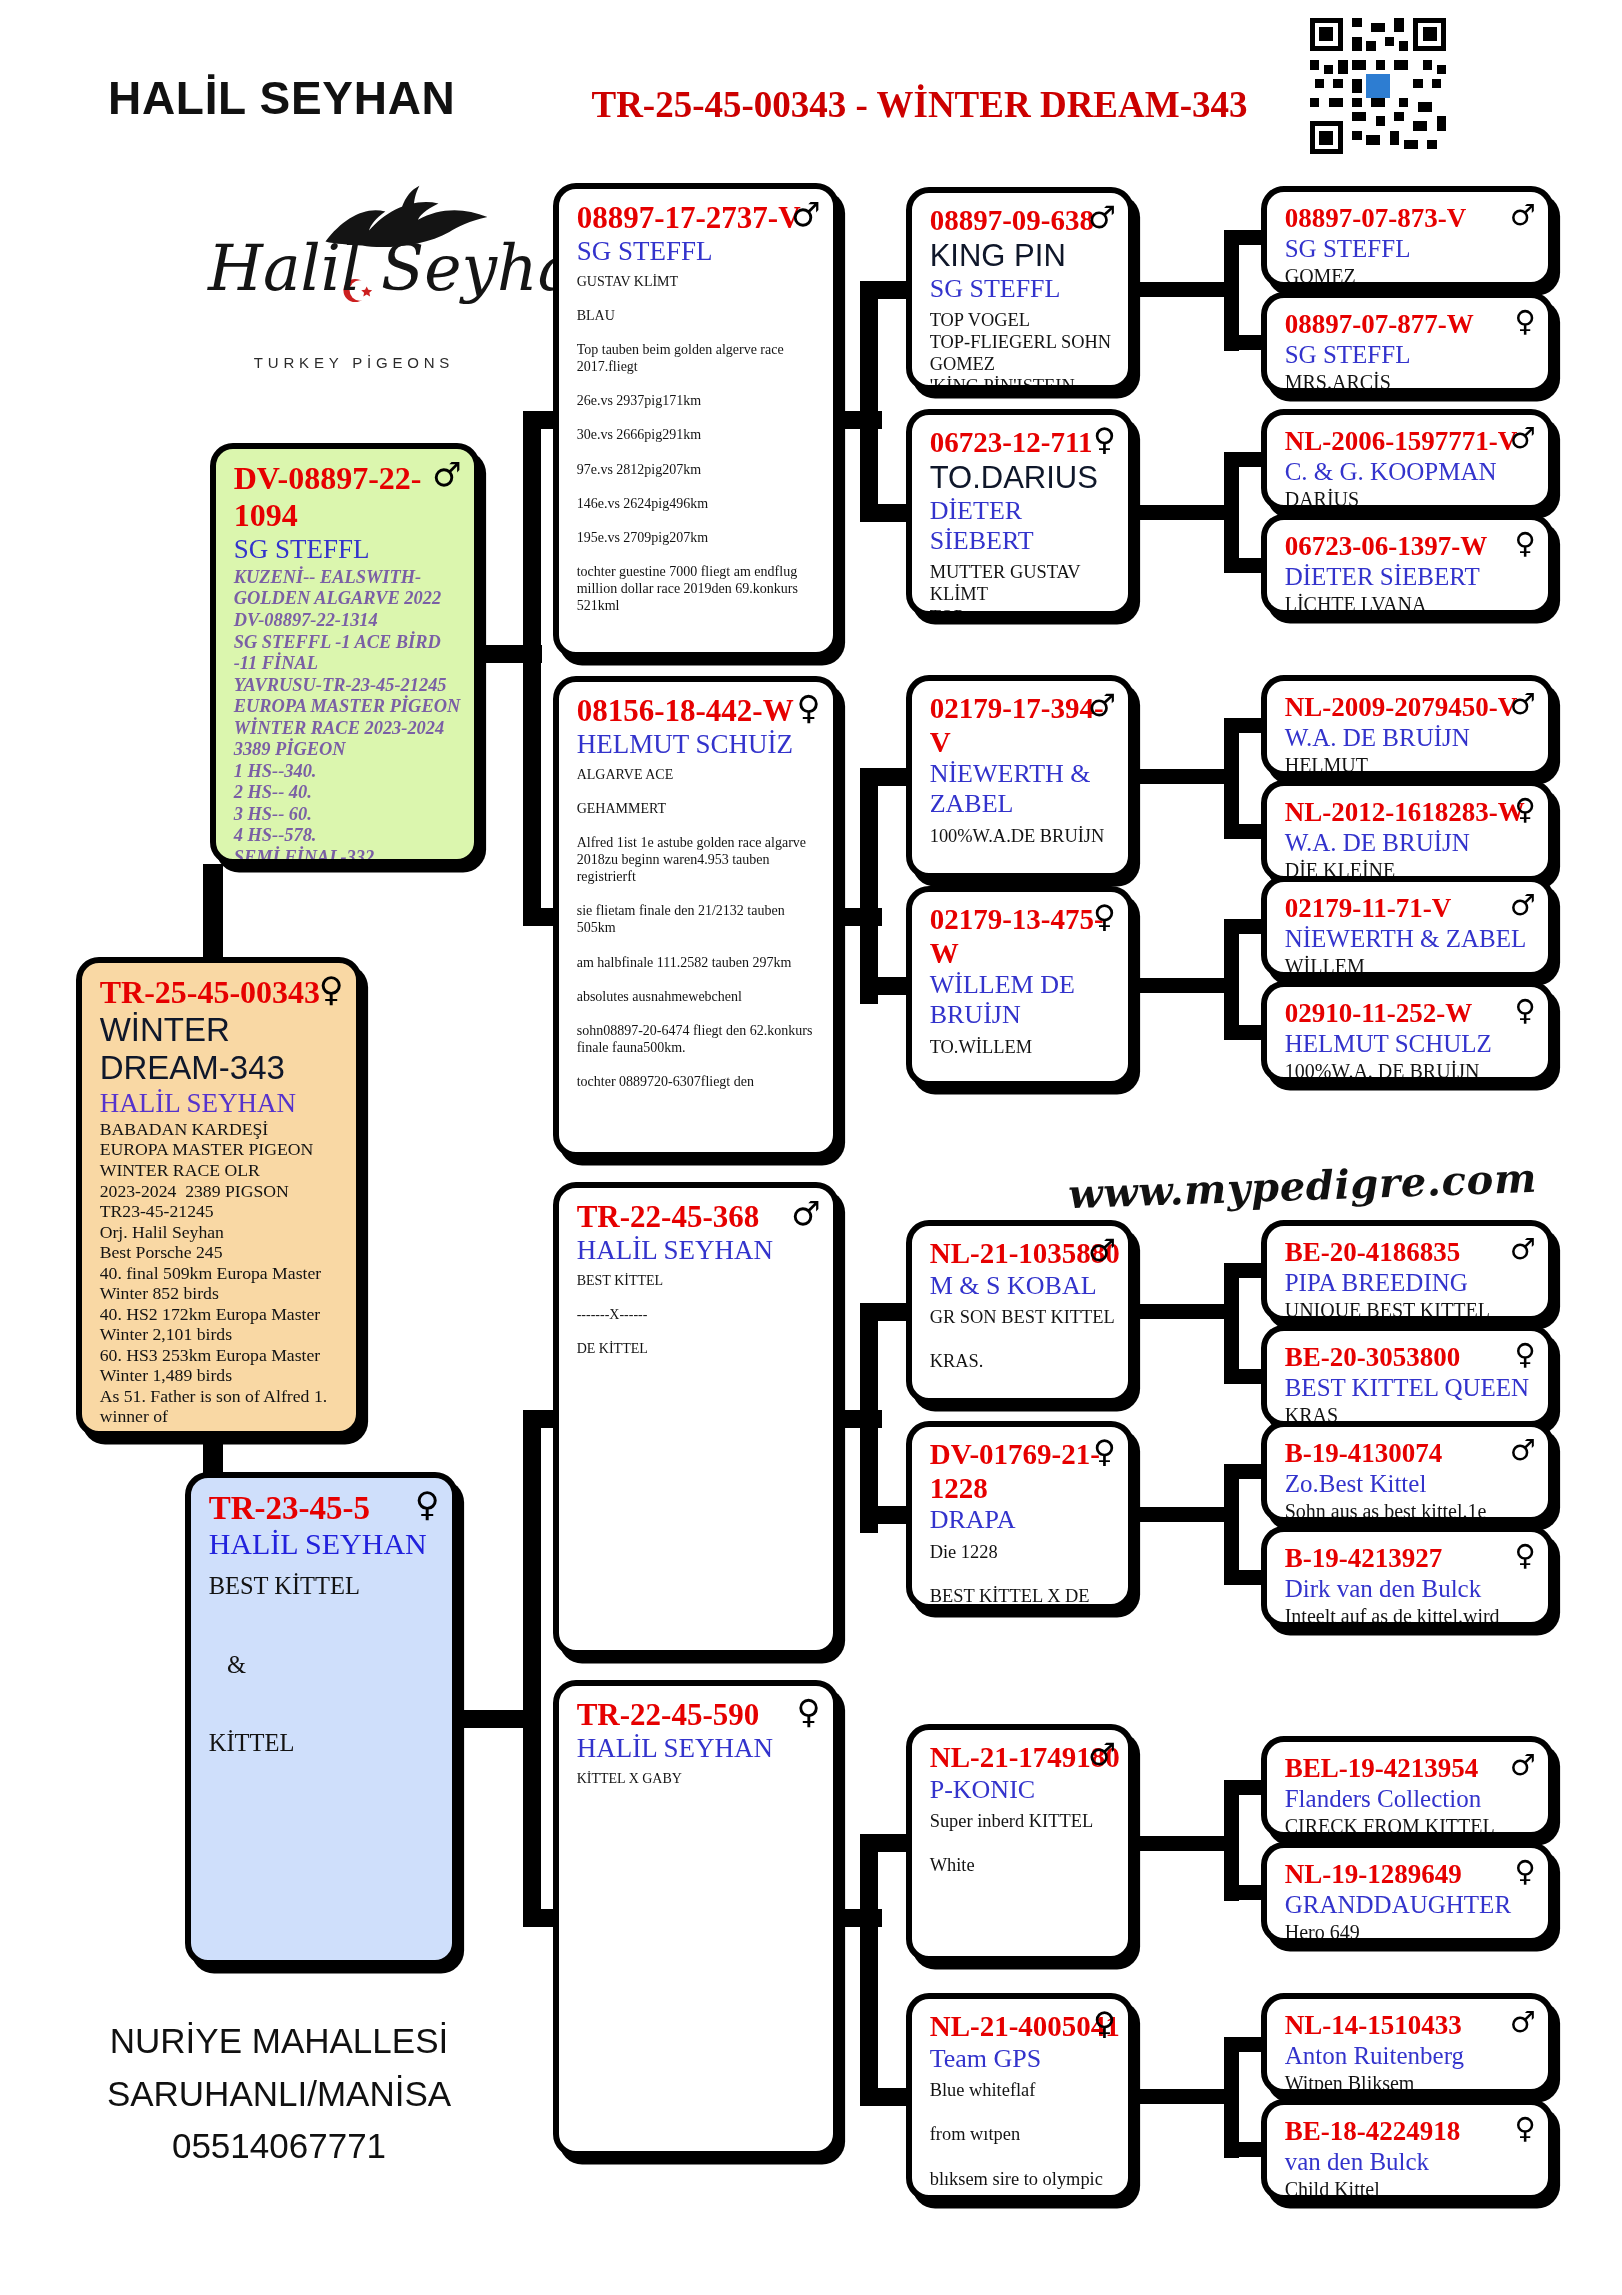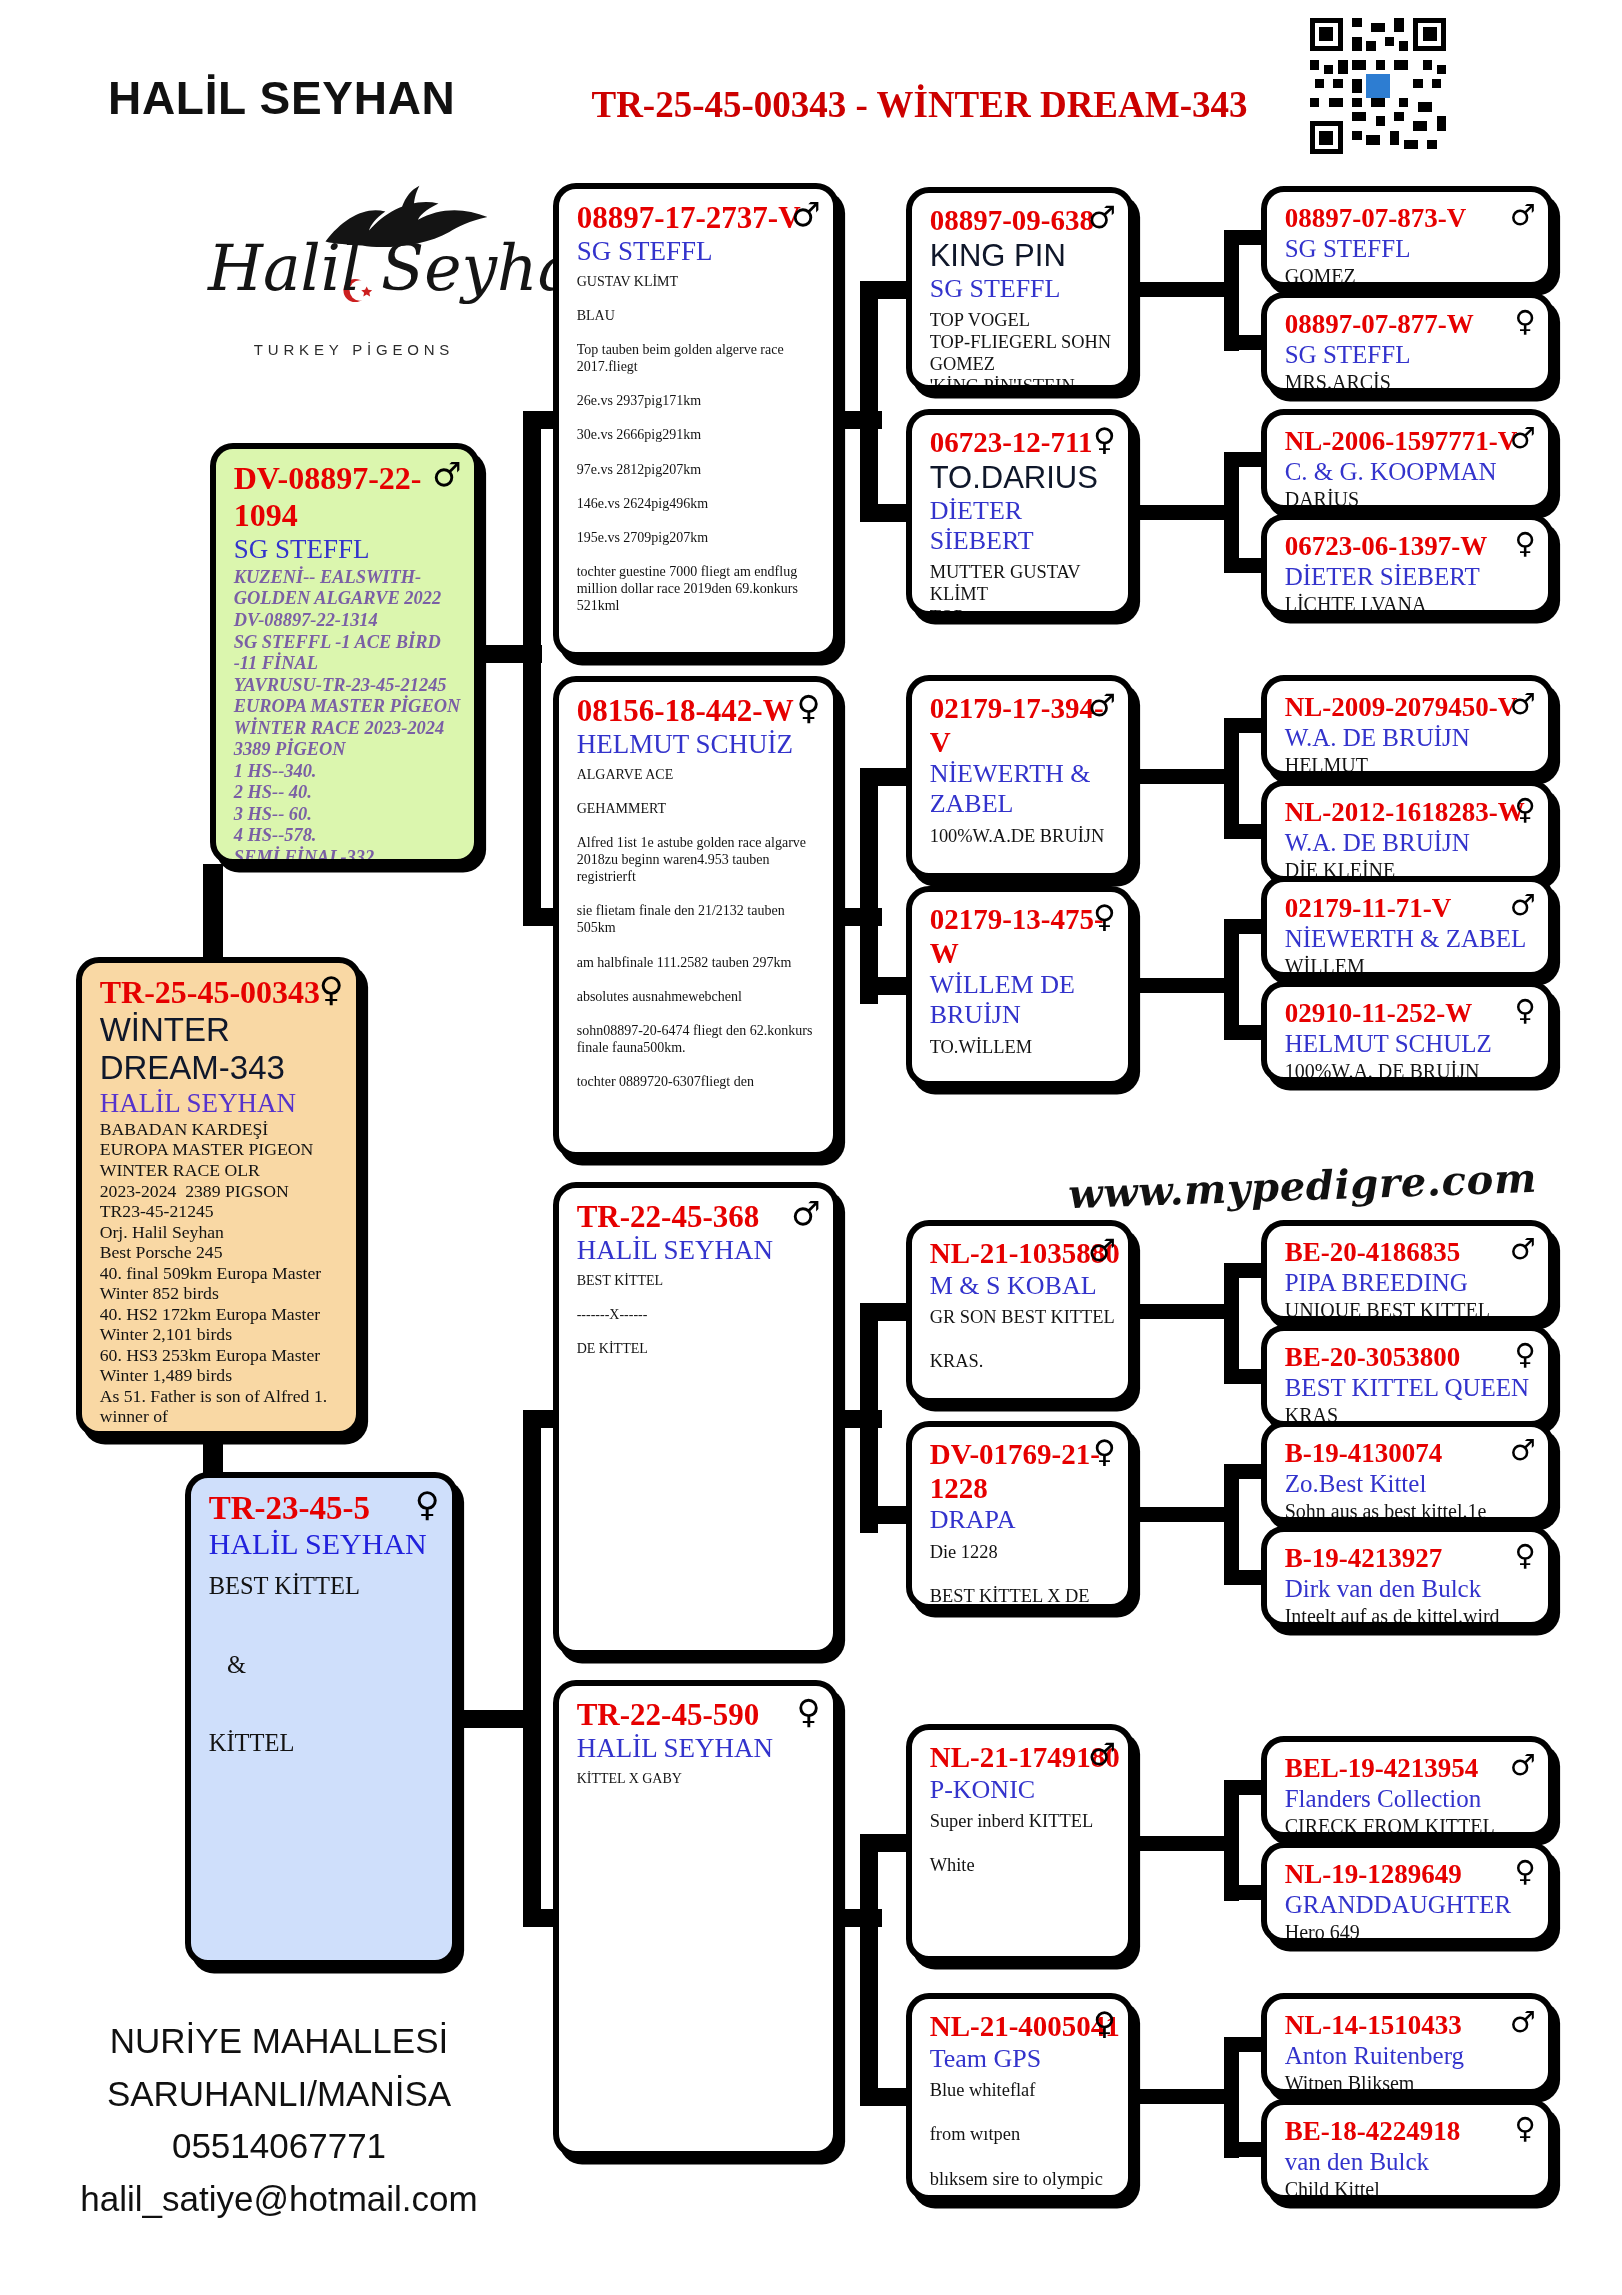--- a/index.html
+++ b/index.html
@@ -7,21 +7,21 @@
         font-family:"Liberation Serif",serif;}
   
   .breeder{position:absolute;left:108px;top:71px;font-family:"Liberation Sans",sans-serif;
            font-weight:bold;font-size:46px;color:#111;letter-spacing:0.7px;}
   .doc-title{position:absolute;left:572px;top:83px;width:695px;text-align:center;
              color:#cc0000;font-size:37px;font-weight:600;}
   
   .logo{position:absolute;left:204px;top:183px;width:300px;height:191px;}
   .logo .script{position:absolute;left:4.1px;top:49px;font-style:italic;font-size:63px;
                 font-family:"DejaVu Serif",serif;color:#141414;white-space:nowrap;}
-  .logo .sub{position:absolute;left:0;top:158px;width:100%;text-align:center;
+  .logo .sub{position:absolute;left:0;top:171px;width:100%;text-align:center;
              font-family:"Liberation Sans",sans-serif;font-size:15px;letter-spacing:4.8px;color:#2b2b2b;}
   .logo svg.bird{position:absolute;left:116px;top:-6.8px;}
   .logo svg.crescent{position:absolute;left:134px;top:87px;}
   
   .watermark{position:absolute;left:1068px;top:1162px;font-family:"DejaVu Serif",serif;
              font-style:italic;font-weight:bold;font-size:40px;color:#111;transform:rotate(-2deg);
              letter-spacing:0.7px;white-space:nowrap;}
   
   .contact{position:absolute;left:61px;top:2015px;width:436px;text-align:center;
            font-family:"Liberation Sans",sans-serif;font-size:35px;color:#101010;line-height:1.5;}
@@ -483,17 +483,16 @@
     <span class="sex">♀</span>
     <span class="ring">BE-18-4224918</span>
     <span class="loft">van den Bulck</span>
     <span class="notes">Child Kittel</span>
   </div>
 
   <div class="contact">
     <div>NURİYE MAHALLESİ</div>
     <div>SARUHANLI/MANİSA</div>
     <div>05514067771</div>
-    <div>halil_satiye@hotmail.com</div>
   </div>
 
 </div>
 
 
 </body></html>

